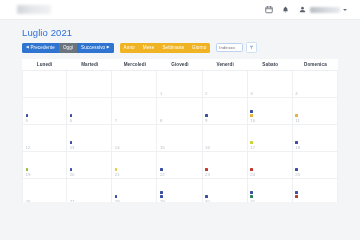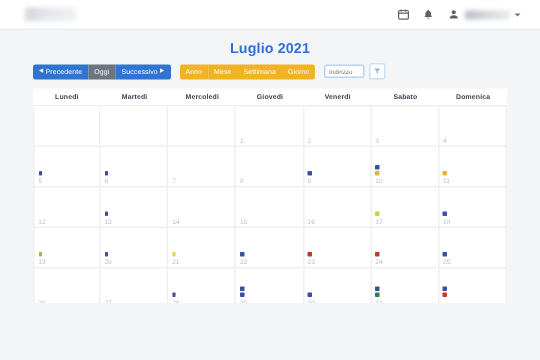--- a/index.html
+++ b/index.html
@@ -71,26 +71,25 @@
     border-top: 2.6px solid #6b7280;
   }
 
   
   .page {
     padding: 7px 22px 0 22px;
     box-sizing: border-box;
   }
   .title {
     font-size: 9.5px;
-    font-weight: bold;
+    font-weight: normal;
     color: #2e6fd9;
     letter-spacing: .1px;
     margin: 0 0 4px 0;
     line-height: 11px;
-    text-align: center;
   }
 
   
   .toolbar {
     display: flex;
     align-items: center;
     gap: 6px;
     height: 11px;
   }
   .btn-group { display: flex; }

